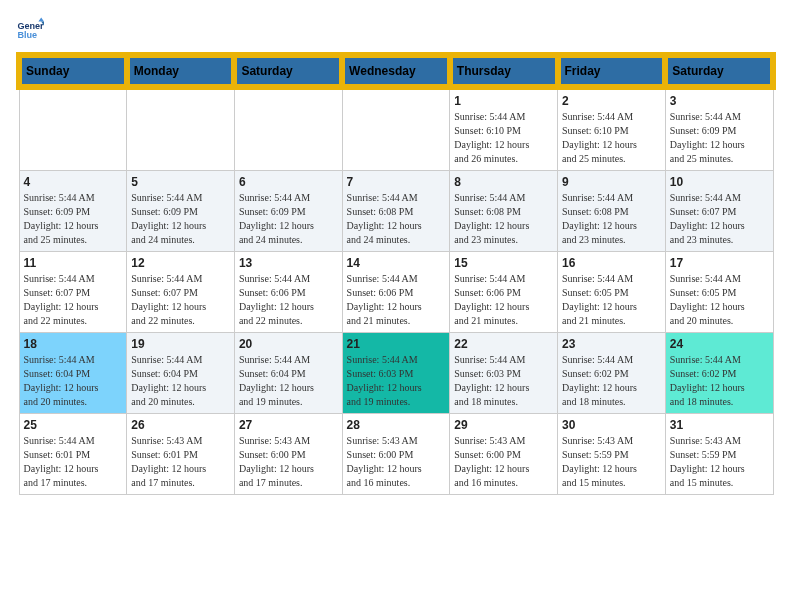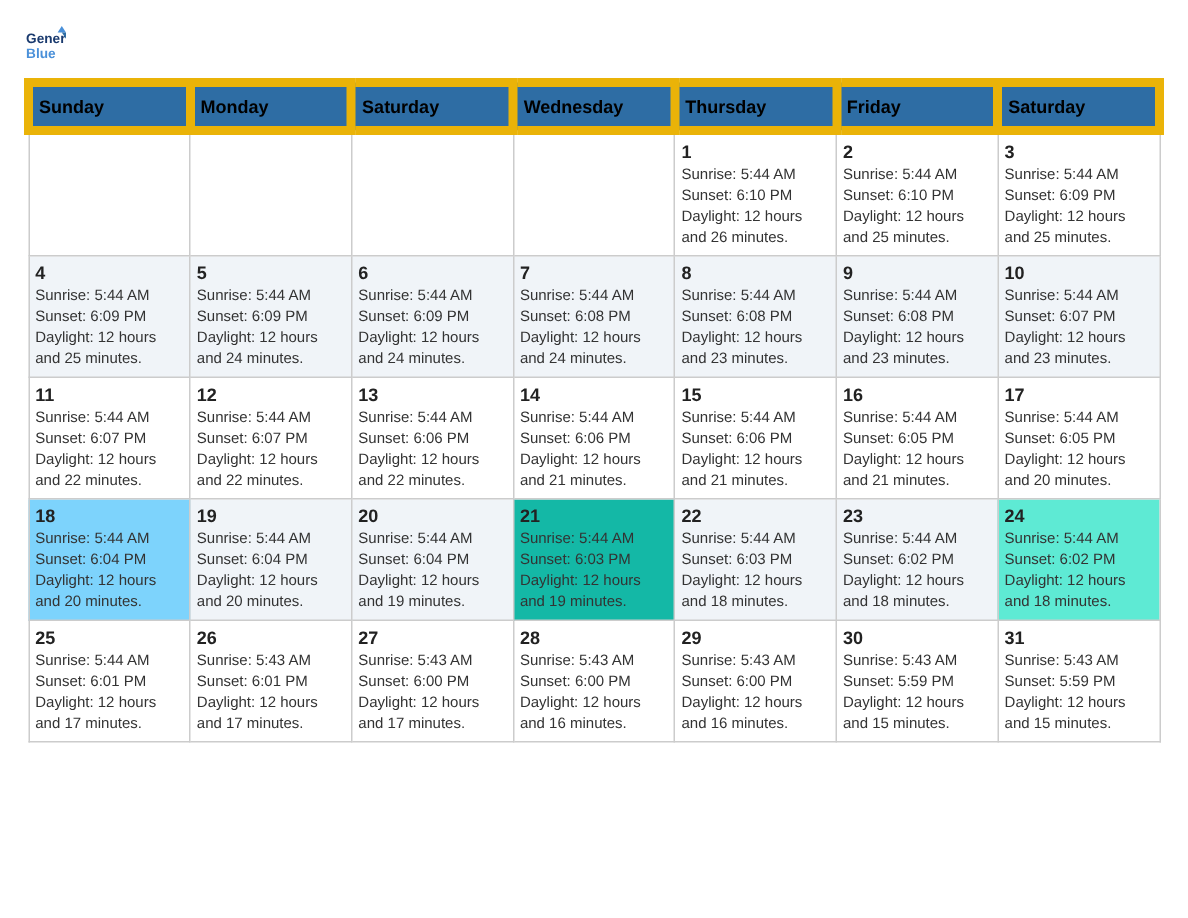--- a/index.html
+++ b/index.html
@@ -67,20 +67,21 @@
     .day-number {
       font-weight: bold;
       font-size: 12px;
       color: #222;
       margin-bottom: 2px;
     }
     .day-info {
       font-size: 10px;
       color: #333;
       line-height: 1.4;
+      font-family: Liberation Serif, serif;
     }
     .empty-cell {
       background: #fff !important;
     }
   </style>
 </head>
 <body>
 
 <div class="header">
   <div class="logo">

